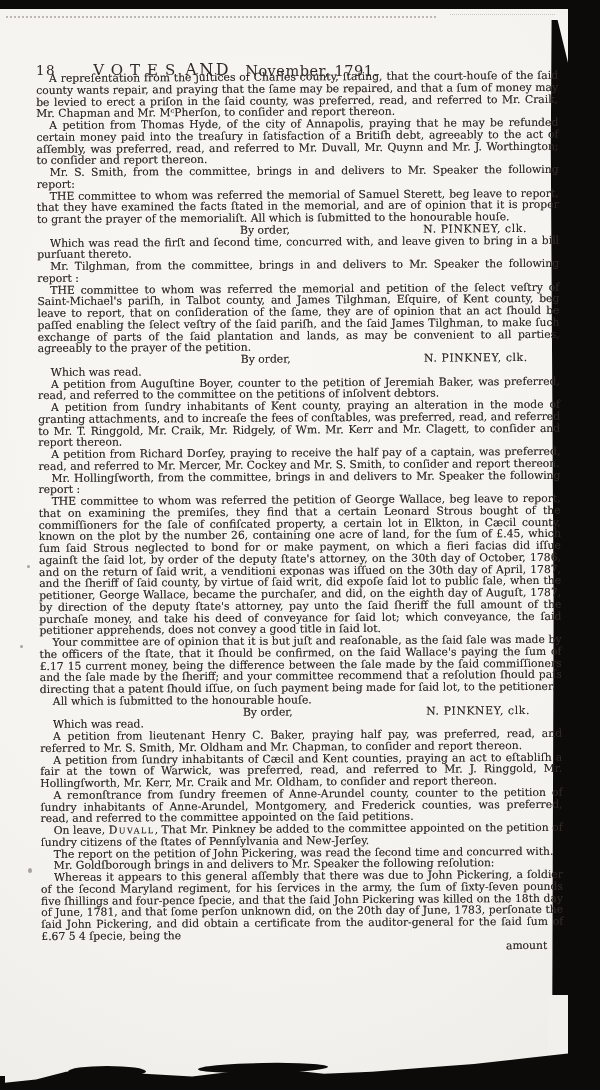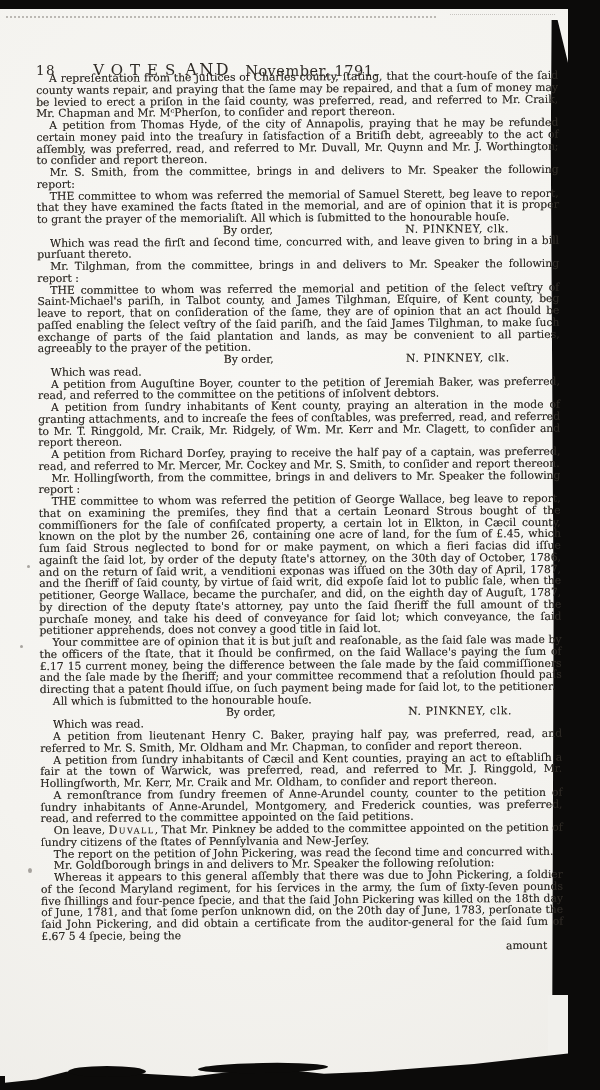--- a/index.html
+++ b/index.html
@@ -68,22 +68,22 @@
     position: absolute; top: 73px; left: 36px; width: 522px;
     color: #2e2a25;
     font-size: 10.8px; line-height: 11.75px;
     text-shadow: 0 0 0.5px rgba(46,42,37,0.55);
     transform: rotate(-0.35deg); transform-origin: 0 0;
     z-index: 2;
   }
   p.para { margin: 0; text-indent: 13px; text-align: justify; }
   .ordered { font-variant: small-caps; letter-spacing: 1.5px; }
   .byline { position: relative; height: 11.75px; }
-  .byorder { position: absolute; left: 186px; white-space: nowrap; }
-  .clerk { position: absolute; right: 50px; white-space: nowrap; letter-spacing: 0.6px; }
+  .byorder { position: absolute; left: 203px; white-space: nowrap; }
+  .clerk { position: absolute; right: 32px; white-space: nowrap; letter-spacing: 0.6px; }
   .catchword { text-align: right; padding-right: 16px; margin: 0; }
 </style>
 </head>
 <body>
 
 <div class="scan">
   <div class="paper"></div>
 
   <div class="top-bar"></div>
   <div class="speckle-a"></div>

